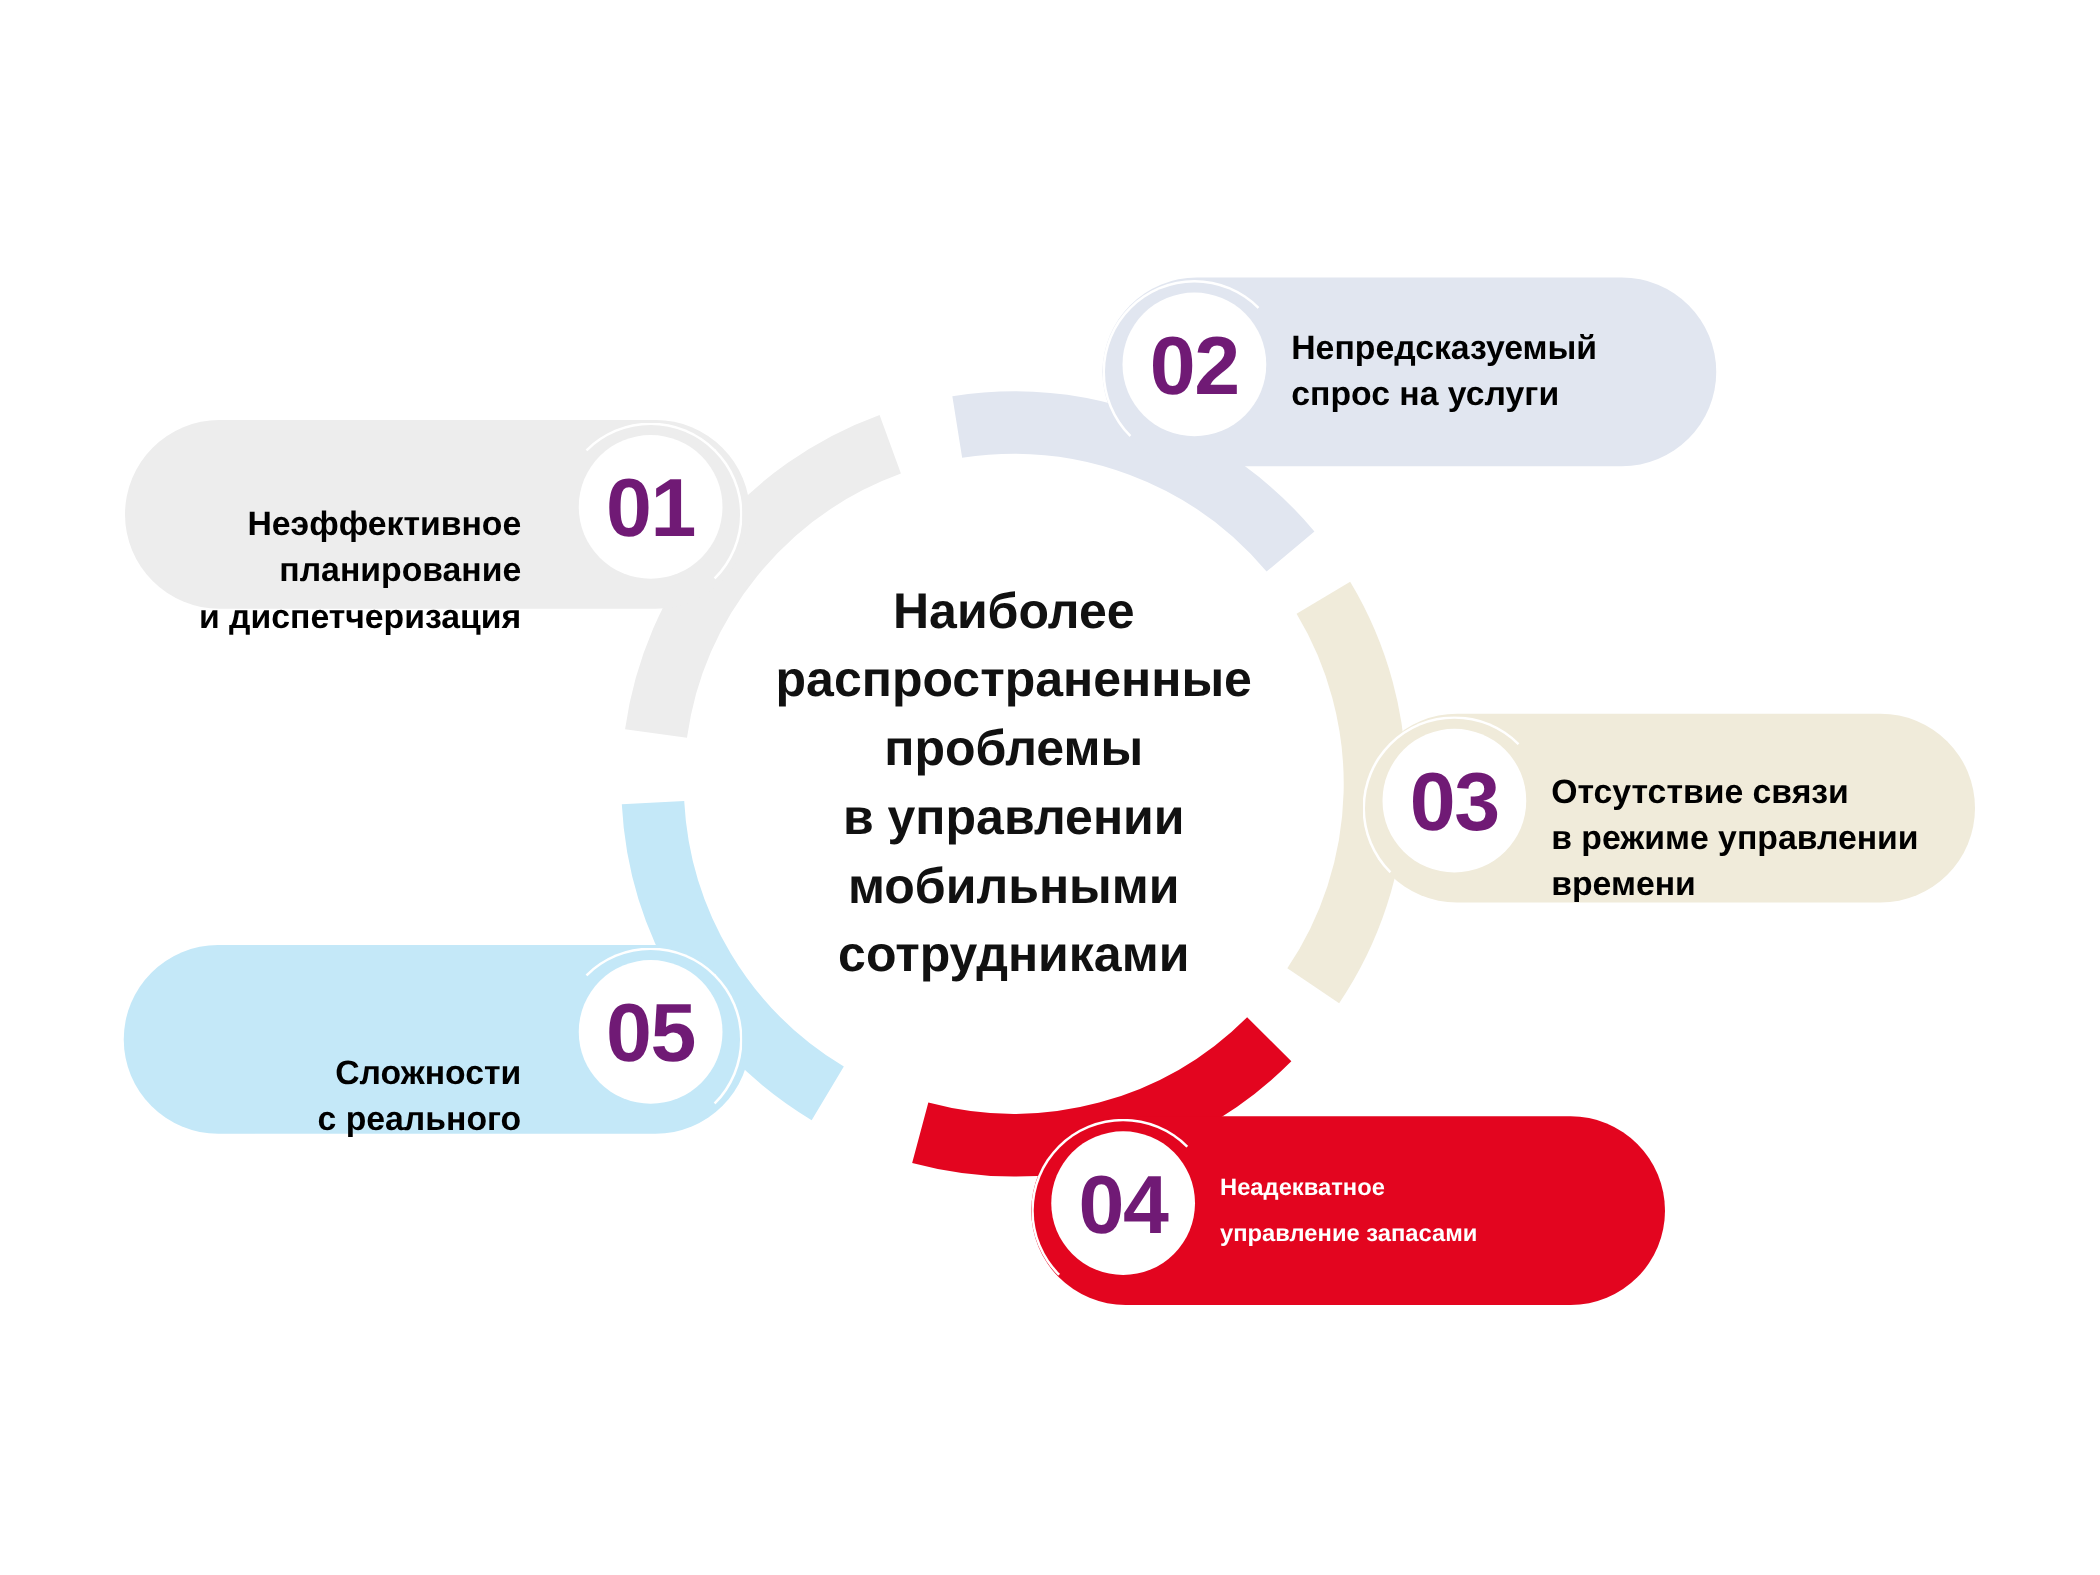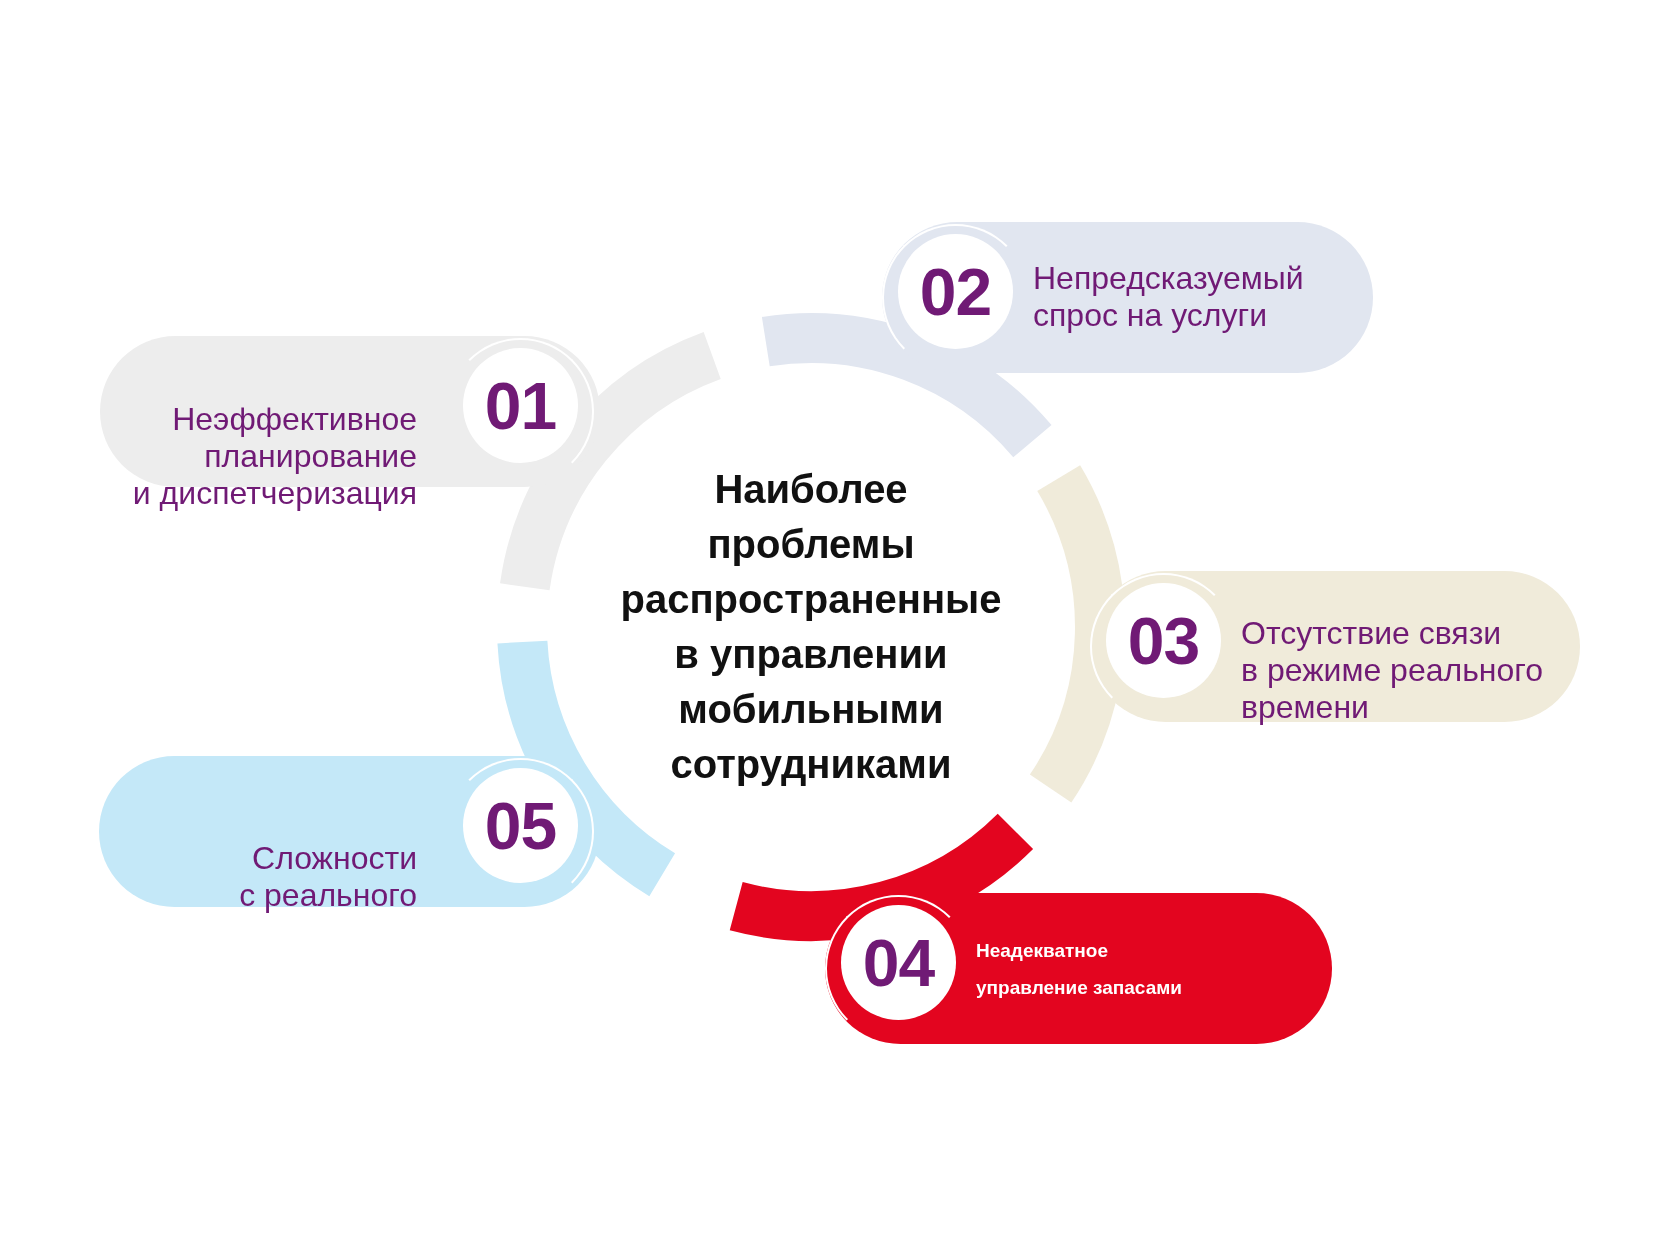--- a/index.html
+++ b/index.html
@@ -23,22 +23,22 @@
     position: absolute; top: 12px; width: 115px; height: 115px; border-radius: 50%;
     background: #ffffff; box-shadow: 0 0 0 0 transparent;
     display: flex; align-items: center; justify-content: center;
     font-weight: bold; font-size: 66px; color: #701a75; letter-spacing: -1px;
   }
   .pill .outline {
     position: absolute; top: 2px; width: 147px; height: 147px; border-radius: 50%;
     border: 2px solid #ffffff; box-sizing: border-box;
   }
   .pill .txt {
-    position: absolute; font-size: 32px; line-height: 37px; color: #701a75;
-    font-weight: normal; white-space: nowrap;
+    position: absolute; font-size: 27px; line-height: 37px; color: #000000;
+    font-weight: bold; white-space: nowrap;
   }
   .pill .txt span { display: block; }
   .pill.left .num { right: 22px; }
   .pill.left .outline { right: 6px; border-left-color: transparent; border-bottom-color: transparent; }
   .pill.left .txt { right: 183px; text-align: right; margin-top: 44px; }
   .pill.right .num { left: 16px; }
   .pill.right .outline { left: 0px; border-right-color: transparent; border-bottom-color: transparent; }
   .pill.right .txt { left: 151px; text-align: left; }
   .pill.accent .txt { color: #ffffff; font-weight: bold; font-size: 19px; }
 
@@ -59,22 +59,22 @@
 <svg id="ring" xmlns="http://www.w3.org/2000/svg" width="1680" height="1260" viewBox="0 0 1680 1260">
   <path fill="none" d="M 524.8 586.8 A 289 289 0 0 1 712.2 355.4" stroke="#EDEDED" stroke-width="50" stroke-linecap="butt"></path>
   <path fill="none" d="M 765.8 341.6 A 289 289 0 0 1 1032.4 441.2" stroke="#E1E6F0" stroke-width="50" stroke-linecap="butt"></path>
   <path fill="none" d="M 1058.7 478.2 A 289 289 0 0 1 1050.6 788.6" stroke="#F0EBDA" stroke-width="50" stroke-linecap="butt"></path>
   <path fill="none" d="M 1015.4 831.4 A 289 289 0 0 1 736.2 906.2" stroke="#E3051F" stroke-width="50" stroke-linecap="butt"></path>
   <path fill="none" d="M 662.2 874.7 A 289 289 0 0 1 522.4 642.1" stroke="#C4E8F8" stroke-width="50" stroke-linecap="butt"></path>
 </svg>
 
 <div class="center-title">
   <span>Наиболее</span>
+  <span>распространенные</span>
   <span>проблемы</span>
-  <span>распространенные</span>
   <span>в управлении</span>
   <span>мобильными</span>
   <span>сотрудниками</span>
 </div>
 
 <div class="pill left" id="pill-01" style="background: rgb(237, 237, 237);">
   <div class="txt">
     <span>Неэффективное</span>
     <span>планирование</span>
     <span>и диспетчеризация</span>
@@ -90,21 +90,21 @@
     <span>Непредсказуемый</span>
     <span>спрос на услуги</span>
   </div>
 </div>
 
 <div class="pill right" id="pill-03" style="background: rgb(240, 235, 218);">
   <div class="outline"></div>
   <div class="num">03</div>
   <div class="txt">
     <span>Отсутствие связи</span>
-    <span>в режиме реального</span>
+    <span>в режиме управлении</span>
     <span>времени</span>
   </div>
 </div>
 
 <div class="pill right accent" id="pill-04" style="background: rgb(227, 5, 31);">
   <div class="outline"></div>
   <div class="num">04</div>
   <div class="txt">
     <span>Неадекватное</span>
     <span>управление запасами</span>

